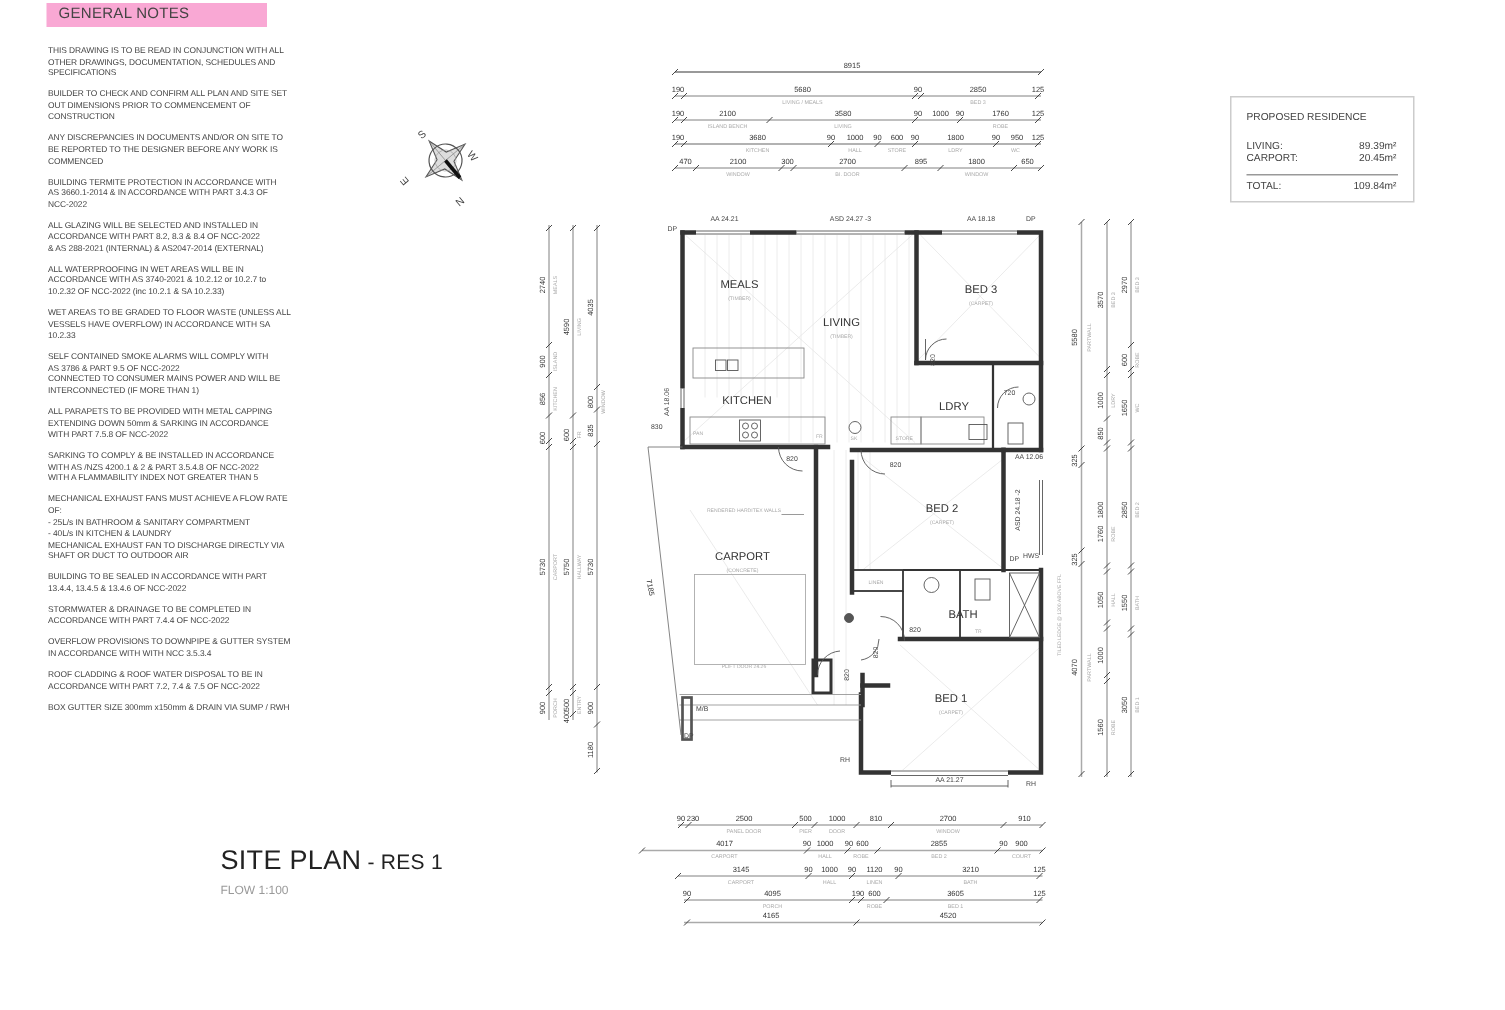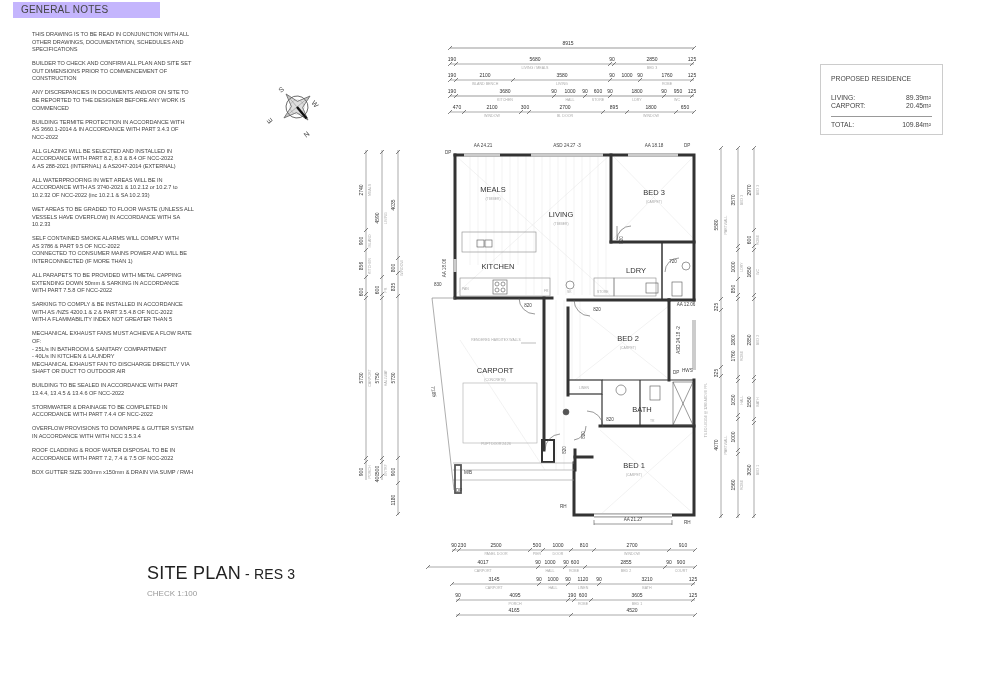--- a/index.html
+++ b/index.html
@@ -1,17 +1,17 @@
 <!DOCTYPE html>
 <html><head>
 <meta charset="utf-8">
 <style>
   html,body{margin:0;padding:0;background:#fff;}
   body{width:1003px;height:673px;position:relative;overflow:hidden;font-family:"Liberation Sans",sans-serif;color:#333;}
-  .notes-header{position:absolute;left:13px;top:2px;width:147px;height:16px;background:#c4b5fd;font-size:10px;color:#444;padding-left:8px;line-height:16px;box-sizing:border-box;letter-spacing:0.2px;}
+  .notes-header{position:absolute;left:31px;top:2px;width:147px;height:16px;background:#f9a8d4;font-size:10px;color:#444;padding-left:8px;line-height:16px;box-sizing:border-box;letter-spacing:0.2px;}
   .notes{position:absolute;left:32px;top:31px;width:190px;font-size:5.6px;line-height:7.6px;color:#444;letter-spacing:-0.05px;}
   .note{margin-bottom:6.4px;white-space:pre-line;}
   .title{position:absolute;left:147px;top:563px;font-size:18px;color:#222;letter-spacing:0.2px;}
   .title .sub{font-size:14px;}
   .scale{position:absolute;left:147px;top:589px;font-size:8px;color:#999;}
   .area-box{position:absolute;left:820px;top:64px;width:123px;height:71px;border:1px solid #ccc;box-sizing:border-box;font-size:6.8px;color:#444;}
   .area-box .ttl{position:absolute;left:10px;top:10px;}
   .area-box .row{position:absolute;left:10px;width:100px;}
   .area-box .row span.v{position:absolute;right:0;}
   .area-box .rule{position:absolute;left:10px;width:101px;top:51px;border-top:1.5px solid #999;}
@@ -68,22 +68,22 @@
 13.4.4, 13.4.5 &amp; 13.4.6 OF NCC-2022</div>
   <div class="note">STORMWATER &amp; DRAINAGE TO BE COMPLETED IN
 ACCORDANCE WITH PART 7.4.4 OF NCC-2022</div>
   <div class="note">OVERFLOW PROVISIONS TO DOWNPIPE &amp; GUTTER SYSTEM
 IN ACCORDANCE WITH WITH NCC 3.5.3.4</div>
   <div class="note">ROOF CLADDING &amp; ROOF WATER DISPOSAL TO BE IN
 ACCORDANCE WITH PART 7.2, 7.4 &amp; 7.5 OF NCC-2022</div>
   <div class="note">BOX GUTTER SIZE 300mm x150mm &amp; DRAIN VIA SUMP / RWH</div>
 </div>
 
-<div class="title"><span>SITE PLAN</span><span class="sub"> - RES 3</span></div>
-<div class="scale">CHECK 1:100</div>
+<div class="title"><span>SITE PLAN</span><span class="sub"> - RES 1</span></div>
+<div class="scale">FLOW 1:100</div>
 
 <div class="area-box">
   <div class="ttl">PROPOSED RESIDENCE</div>
   <div class="row" style="top:29px;">
     <span>LIVING:</span>
     <span class="v">89.39m²</span>
   </div>
   <div class="row" style="top:37px;">
     <span>CARPORT:</span>
     <span class="v">20.45m²</span>

